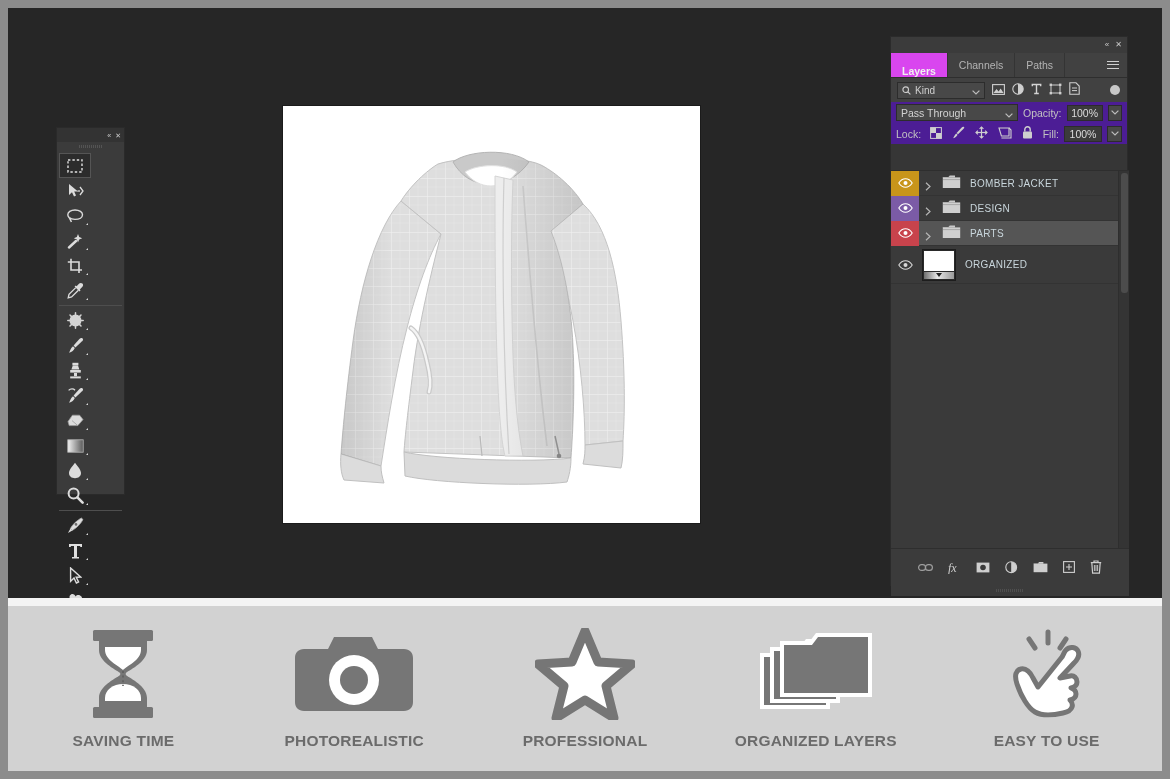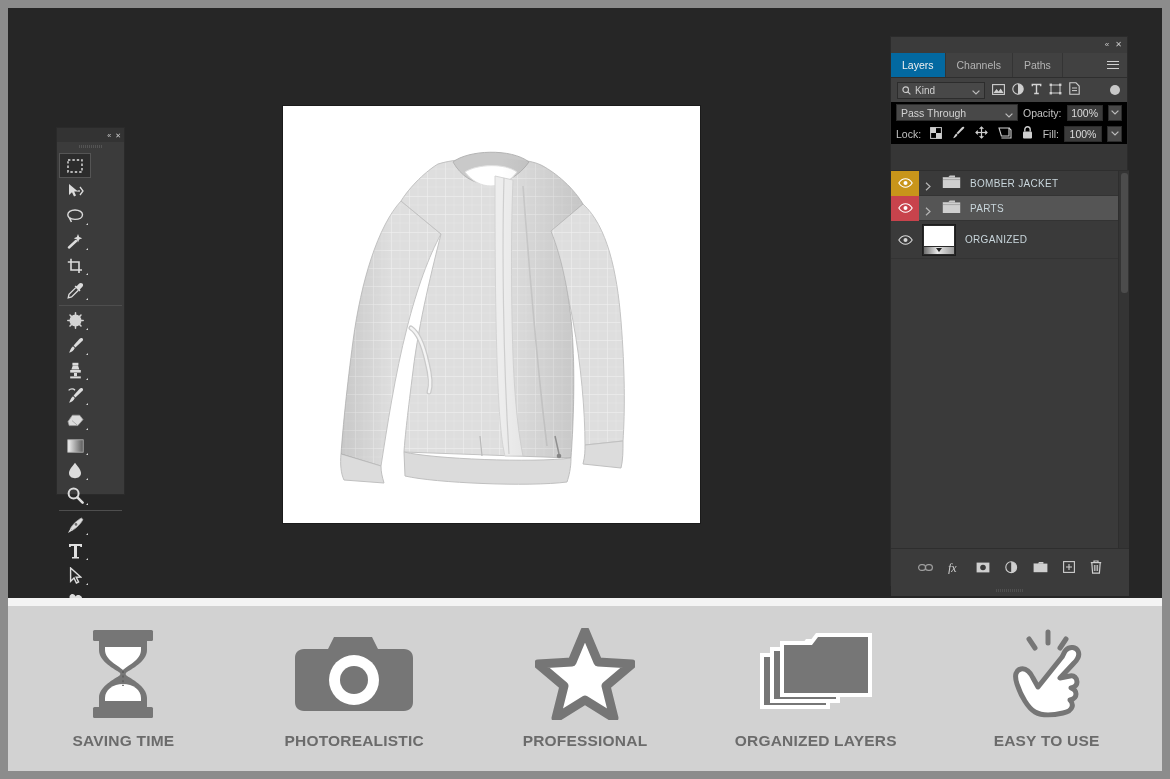--- a/index.html
+++ b/index.html
@@ -100,21 +100,21 @@
   .lp-tabs {
     height: 25px; background: #414141;
     display: flex; align-items: stretch; position: relative;
     border-bottom: 1px solid #2e2e2e;
   }
   .lp-tab {
     padding: 0 11px; display: flex; align-items: center;
     font-size: 10.5px; color: #b4b4b4; cursor: default;
     border-right: 1px solid #343434;
   }
-  .lp-tab.active { background: #0369a1; color: #f0f0f0; font-weight: normal; }
+  .lp-tab.active { background: #d946ef; color: #f0f0f0; font-weight: bold; align-items: flex-end; }
   .lp-menu {
     margin-left: auto; display: flex; align-items: center;
     padding: 0 8px;
   }
   .lp-menu i {
     display: block; width: 12px; height: 8px;
     border-top: 1.5px solid #cfcfcf;
     border-bottom: 1.5px solid #cfcfcf;
     position: relative;
   }
@@ -135,21 +135,21 @@
   }
   .kind-select .lbl { font-size: 10px; color: #cfcfcf; }
   .kind-select .chev { margin-left: auto; }
   .filter-icons { display: flex; align-items: center; gap: 7px; margin-left: 2px; }
   .filter-toggle {
     width: 10px; height: 10px; border-radius: 50%;
     background: #c8c8c8; margin-left: auto; margin-right: 1px;
   }
   .lp-row {
     height: 21px; display: flex; align-items: center;
-    padding: 0 5px; gap: 5px; background: #000000;
+    padding: 0 5px; gap: 5px; background: #4c1d95;
   }
   .blend-select {
     width: 128px; height: 17px; background: #484848;
     border: 1px solid #2c2c2c;
     display: flex; align-items: center; padding: 0 4px;
   }
   .blend-select .lbl { font-size: 10.5px; color: #d2d2d2; }
   .blend-select .chev { margin-left: auto; }
   .mini-label { font-size: 10.5px; color: #c2c2c2; cursor: default; }
   .num-field {
@@ -724,20 +724,41 @@
           <span class="folder-ico">
             <svg width="19" height="15" viewBox="0 0 19 15">
                 <path d="M0.8 3 H6.4 L7.8 1.4 H13 V3.6 H0.8 Z" fill="#c9c9c9"></path>
                 <rect x="0.8" y="3.4" width="17.4" height="10.6" fill="#cfcfcf"></rect>
                 <path d="M1 5.6 H18" stroke="#9a9a9a" stroke-width="0.8"></path>
               </svg>
           </span>
           <span class="layer-name">BOMBER JACKET</span>
         </div>
 
+        <div class="layer-item">
+          <div class="eye-box" style="background:#7b5ba6;">
+            <svg width="15" height="10" viewBox="0 0 15 10">
+                <path d="M0.8 5 C3 1.6 5.2 0.8 7.5 0.8 C9.8 0.8 12 1.6 14.2 5 C12 8.4 9.8 9.2 7.5 9.2 C5.2 9.2 3 8.4 0.8 5 Z" fill="none" stroke="#ffffff" stroke-width="1.1"></path>
+                <circle cx="7.5" cy="5" r="2" fill="#ffffff"></circle>
+              </svg>
+          </div>
+          <span class="disc">
+            <svg width="6" height="9" viewBox="0 0 6 9">
+                <path d="M1 0.8 L5 4.5 L1 8.2" fill="none" stroke="#b6b6b6" stroke-width="1.2"></path>
+              </svg>
+          </span>
+          <span class="folder-ico">
+            <svg width="19" height="15" viewBox="0 0 19 15">
+                <path d="M0.8 3 H6.4 L7.8 1.4 H13 V3.6 H0.8 Z" fill="#c9c9c9"></path>
+                <rect x="0.8" y="3.4" width="17.4" height="10.6" fill="#cfcfcf"></rect>
+                <path d="M1 5.6 H18" stroke="#9a9a9a" stroke-width="0.8"></path>
+              </svg>
+          </span>
+          <span class="layer-name">DESIGN</span>
+        </div>
 
         <div class="layer-item selected">
           <div class="eye-box" style="background:#c8434c;">
             <svg width="15" height="10" viewBox="0 0 15 10">
                 <path d="M0.8 5 C3 1.6 5.2 0.8 7.5 0.8 C9.8 0.8 12 1.6 14.2 5 C12 8.4 9.8 9.2 7.5 9.2 C5.2 9.2 3 8.4 0.8 5 Z" fill="none" stroke="#ffffff" stroke-width="1.1"></path>
                 <circle cx="7.5" cy="5" r="2" fill="#ffffff"></circle>
               </svg>
           </div>
           <span class="disc">
             <svg width="6" height="9" viewBox="0 0 6 9">

